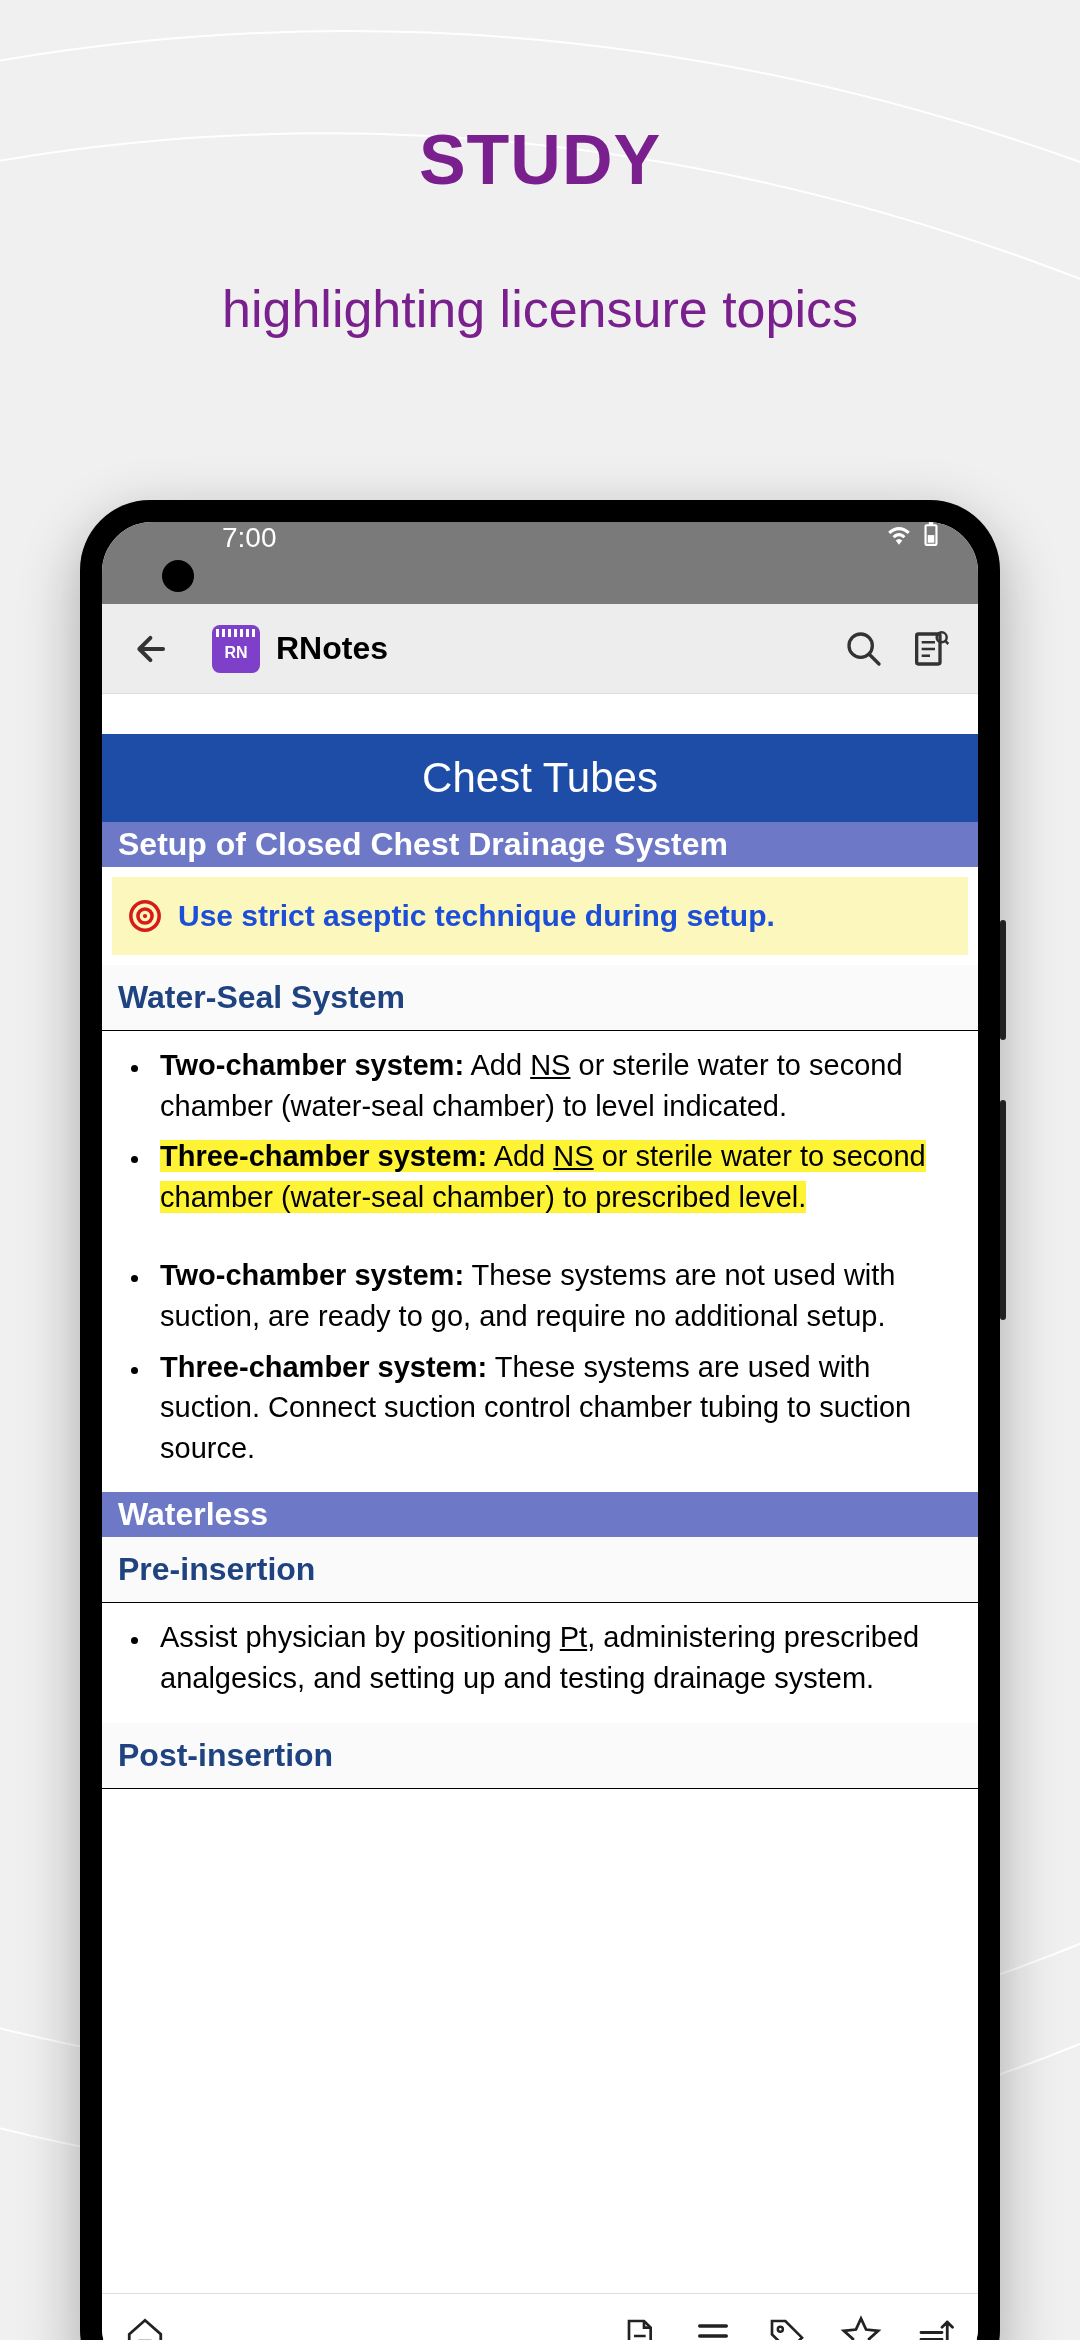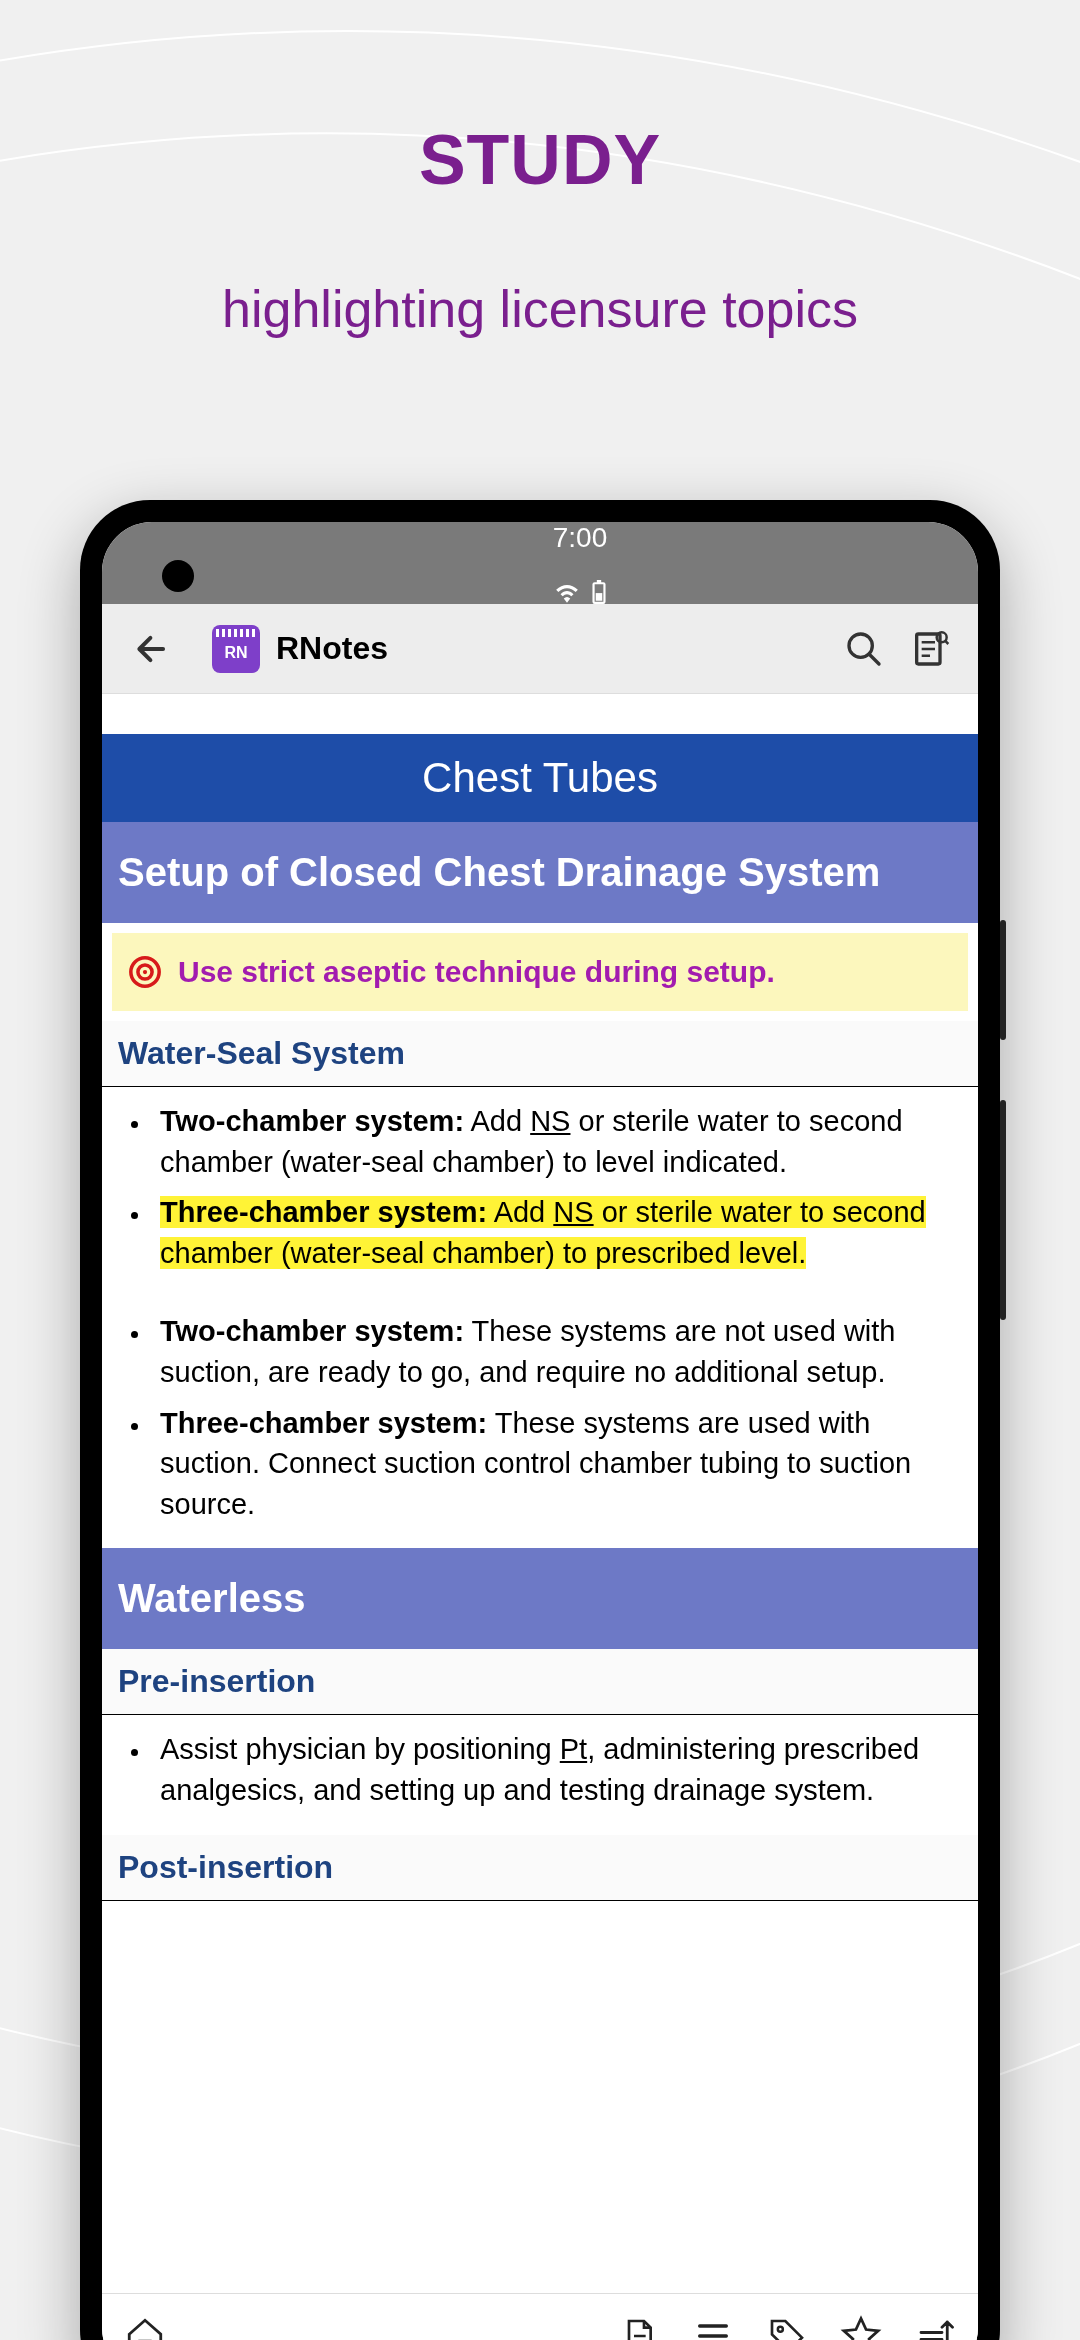--- a/index.html
+++ b/index.html
@@ -61,26 +61,25 @@
     width: 32px;
     height: 32px;
     background: #000;
     border-radius: 50%;
     z-index: 10;
   }
   .status-bar {
     height: 82px;
     background: #7a7a7a;
     display: flex;
-    align-items: center;
+    align-items: flex-start;
     justify-content: space-between;
     padding: 0 40px 0 120px;
     color: #fff;
     font-size: 28px;
-    flex-direction: column;
   }
   .status-icons { display: flex; gap: 12px; align-items: center; }
   .app-bar {
     height: 90px;
     background: #ededed;
     display: flex;
     align-items: center;
     padding: 17px 20px;
     border-bottom: 1px solid #ddd;
   }
@@ -122,38 +121,38 @@
     color: #fff;
     text-align: center;
     font-size: 42px;
     font-weight: 500;
     padding: 20px 10px;
     margin-top: 40px;
   }
   .section-bar {
     background: #6d79c6;
     color: #fff;
-    font-size: 40px;
+    font-size: 32px;
     font-weight: 700;
-    padding: 28px 16px;
+    padding: 4px 16px;
   }
   .alert-box {
     background: #fcf7bd;
     margin: 10px;
     padding: 22px 16px;
     display: flex;
     align-items: center;
     gap: 16px;
   }
   .alert-icon {
     width: 34px; height: 34px;
     flex-shrink: 0;
   }
   .alert-text {
-    color: #a21caf;
+    color: #1d4ed8;
     font-size: 30px;
     font-weight: 700;
   }
   .sub-heading {
     color: #1e4380;
     font-size: 32px;
     font-weight: 700;
     padding: 14px 16px;
     border-bottom: 1px solid #000000;
     background: #fafafa;

